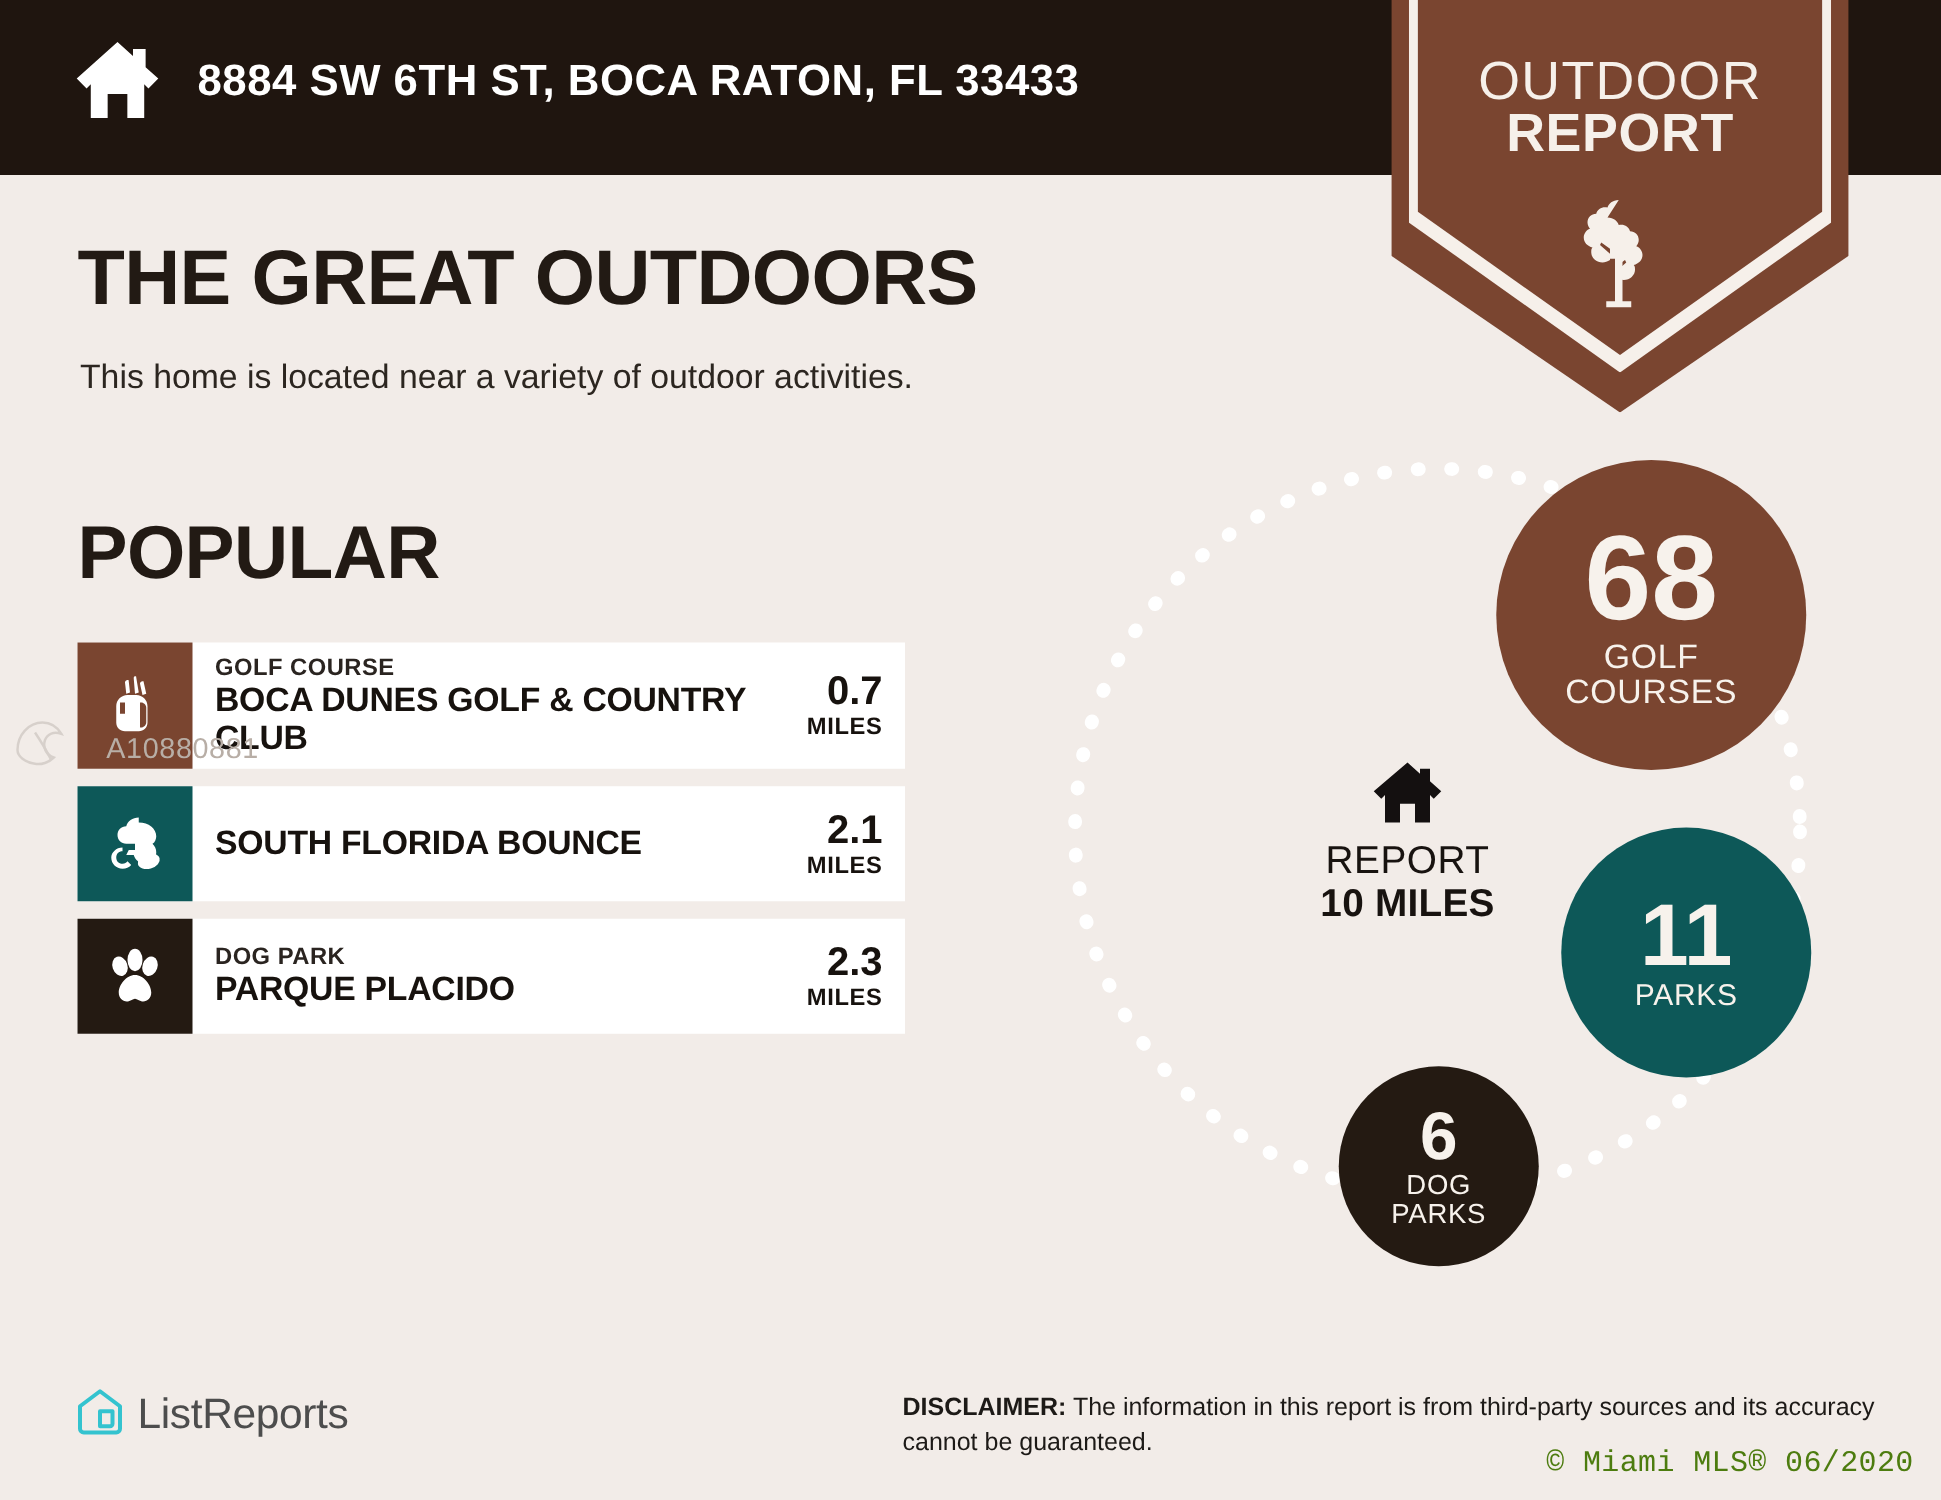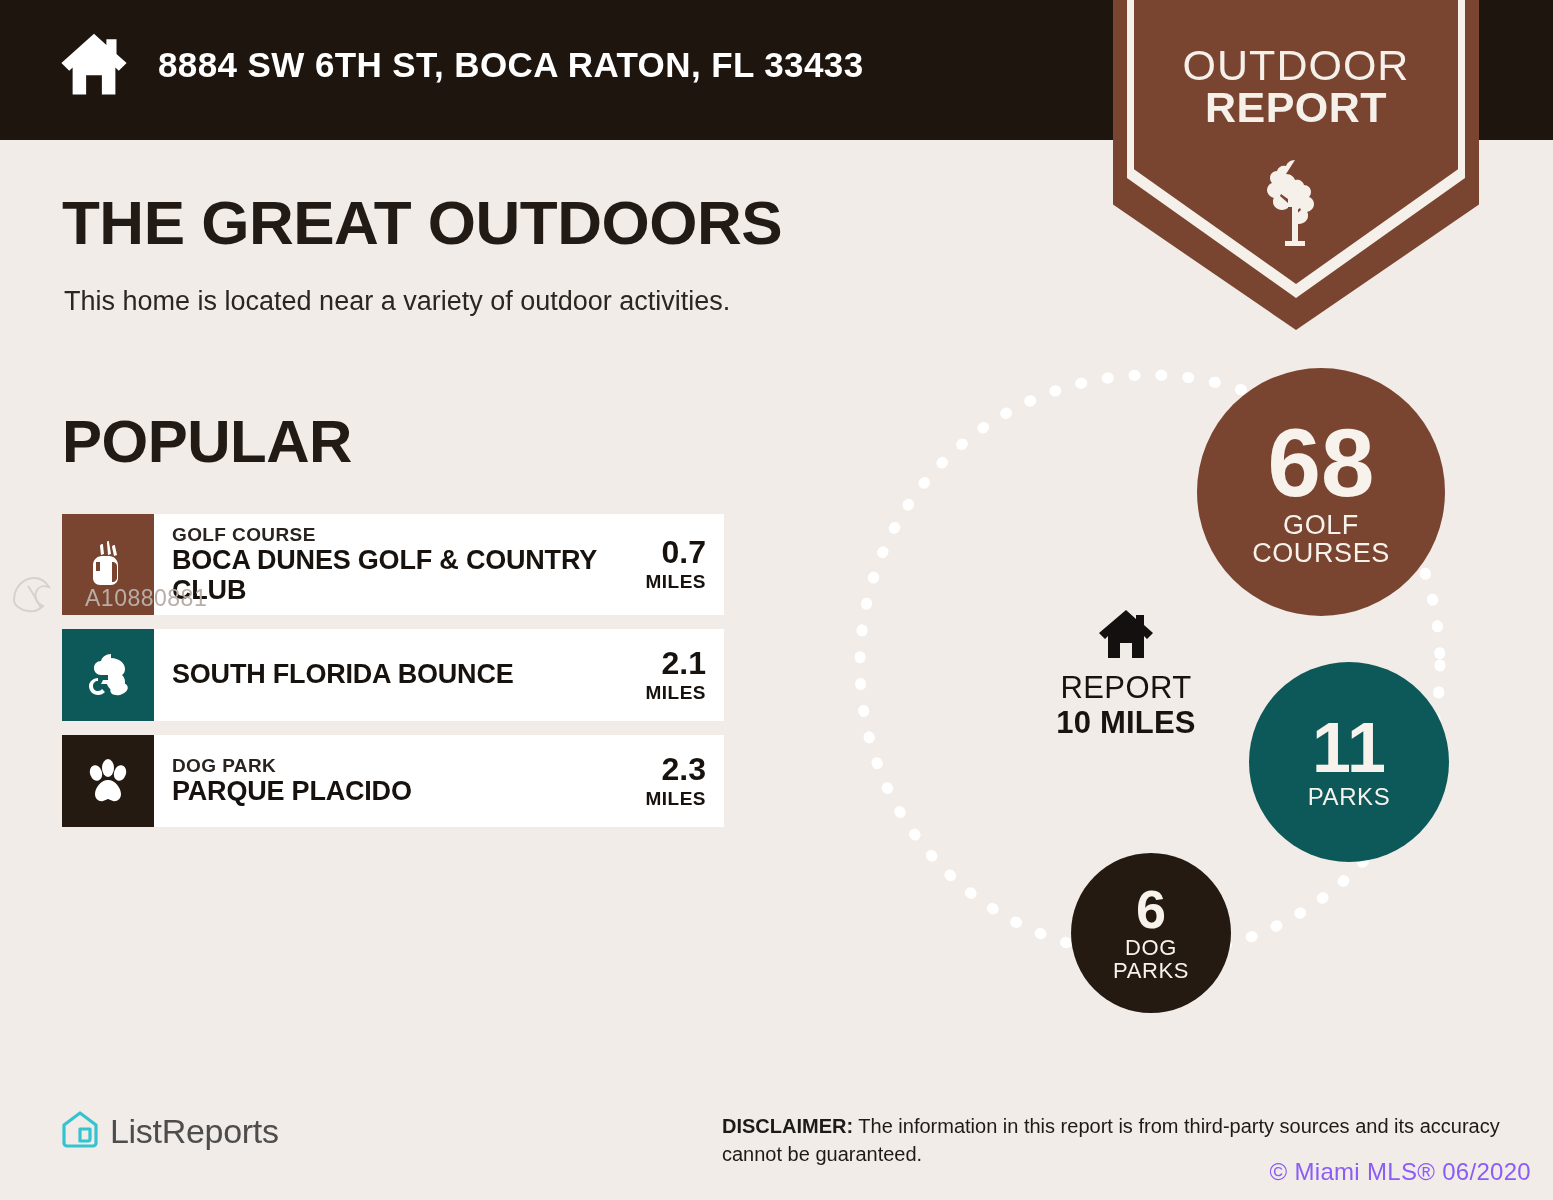--- a/index.html
+++ b/index.html
@@ -149,22 +149,23 @@
   .lr-logo{position:absolute;left:60px;top:1110px;display:flex;align-items:center;gap:10px;}
   .lr-logo svg{width:40px;height:42px;display:block;}
   .lr-text{font-size:34px;color:#4d4d4d;font-weight:400;letter-spacing:-0.3px;line-height:1;}
 
   .disclaimer{
     position:absolute;left:722px;top:1113px;width:800px;
     font-size:20px;color:#1d1a17;line-height:1.38;
   }
   .disclaimer b{font-weight:700;}
   .copyright{
-    position:absolute;right:22px;top:1158px;font-size:24px;color:#8b5cf6;
+    position:absolute;right:22px;top:1158px;font-size:24px;color:#4d7c0f;
     letter-spacing:0.3px;
+    font-family:Liberation Mono, monospace;
   }
 </style>
 </head>
 <body>
 
 <div id="page">
 
   
   <div class="topbar">
     <div class="topbar-inner">

